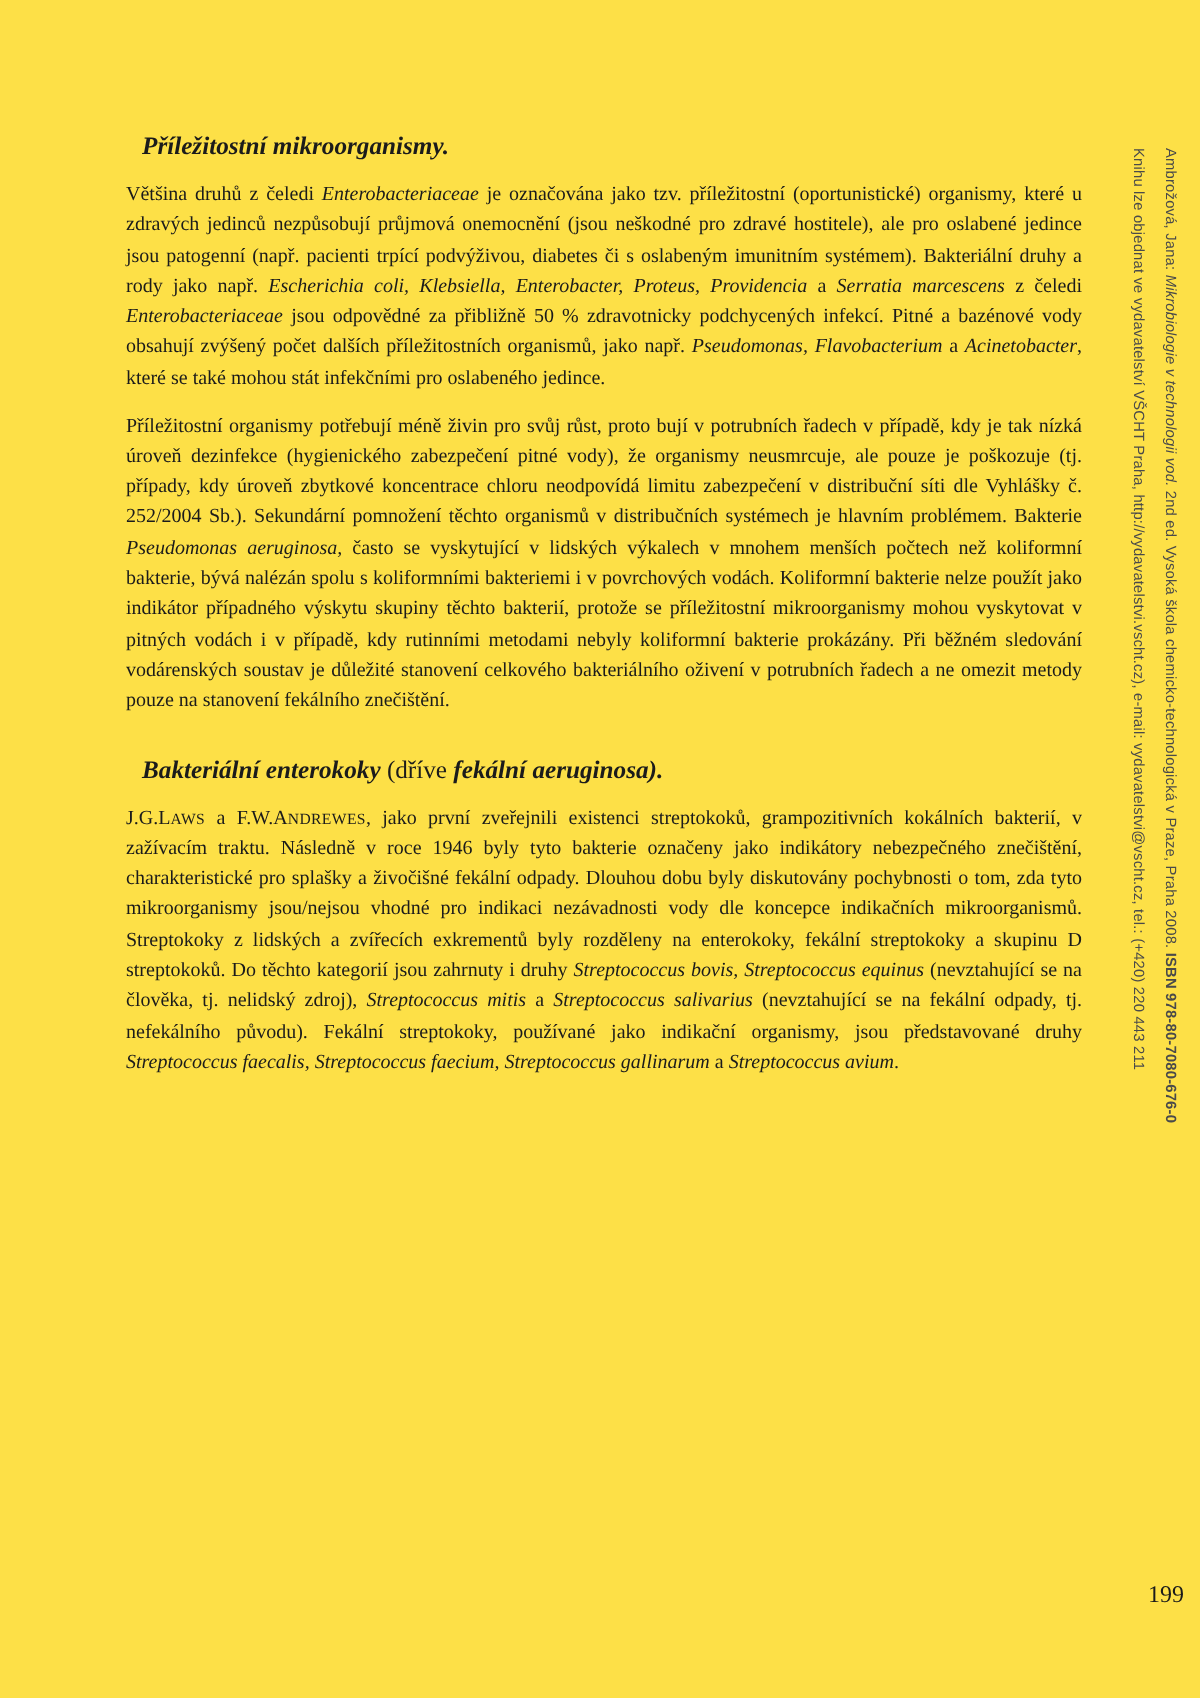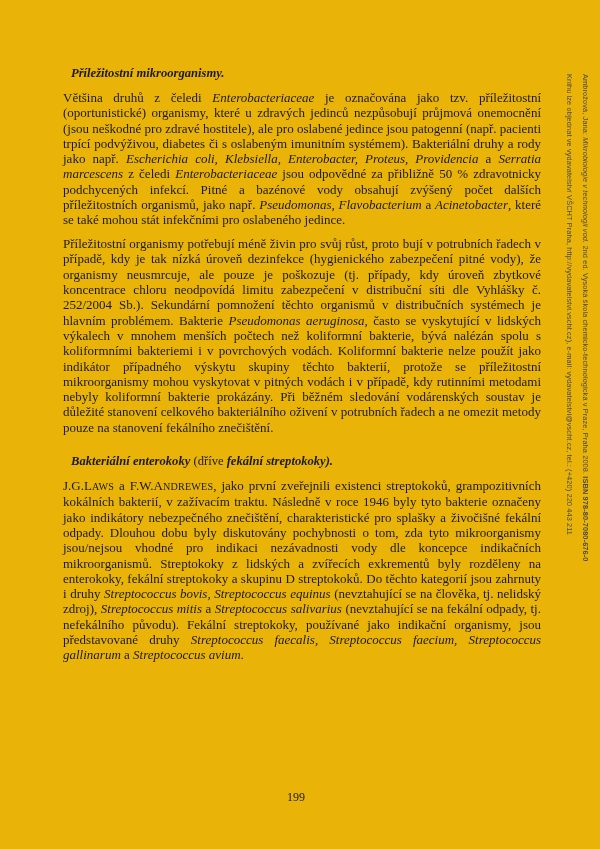--- a/index.html
+++ b/index.html
@@ -11,21 +11,21 @@
     height: 849px;
     position: relative;
     background: #ffffff;
     font-family: "Liberation Serif", "DejaVu Serif", serif;
     color: #1b1b1b;
     overflow: hidden;
   }
   .page {
     position: absolute;
     inset: 0;
-    background: #eab308;
+    background: #fde047;
     text-decoration: underline;
   }
   .main-column {
     position: absolute;
     left: 63px;
     top: 66px;
     width: 478px;
   }
   .section-heading {
     font-size: 12.6px;
@@ -33,38 +33,38 @@
     font-weight: bold;
     font-style: italic;
     margin: 0 0 9px 0;
     text-indent: 8px;
   }
   .section-heading.second {
     margin-top: 19px;
     margin-bottom: 9px;
   }
   .body-paragraph {
-    font-size: 13px;
+    font-size: 10px;
     line-height: 15.3px;
     text-align: justify;
     margin: 0 0 8.5px 0;
   }
   
   .seg-n { font-style: normal; font-weight: normal; text-align: center; }
   .seg-i { font-style: italic; }
   .seg-b { font-weight: bold; }
   .seg-bi { font-style: italic; font-weight: bold; }
   .seg-sc { font-size: 0.78em; letter-spacing: 0.2px; }
 
   .page-number {
     position: absolute;
     left: 0;
     width: 592px;
     top: 790px;
-    text-align: center;
+    text-align: right;
     font-size: 12px;
     color: #1b1b1b;
   }
   .sidebar-citation {
     position: absolute;
     top: 74px;
     right: 7px;
     height: 520px;
     writing-mode: vertical-rl;
     font-family: "Liberation Sans", "DejaVu Sans", sans-serif;
@@ -83,21 +83,21 @@
 <div class="page">
 
   <div class="main-column">
 
     <div class="section-heading"><span class="seg-bi">Příležitostní mikroorganismy.</span></div>
 
     <p class="body-paragraph"><span class="seg-n">Většina druhů z čeledi </span><span class="seg-i">Enterobacteriaceae</span><span class="seg-n"> je označována jako tzv. příležitostní (oportunistické) organismy, které u zdravých jedinců nezpůsobují průjmová onemocnění (jsou neškodné pro zdravé hostitele), ale pro oslabené jedince jsou patogenní (např. pacienti trpící podvýživou, diabetes či s oslabeným imunitním systémem). Bakteriální druhy a rody jako např. </span><span class="seg-i">Escherichia coli, Klebsiella, Enterobacter, Proteus, Providencia</span><span class="seg-n"> a </span><span class="seg-i">Serratia marcescens</span><span class="seg-n"> z čeledi </span><span class="seg-i">Enterobacteriaceae</span><span class="seg-n"> jsou odpovědné za přibližně 50 % zdravotnicky podchycených infekcí. Pitné a bazénové vody obsahují zvýšený počet dalších příležitostních organismů, jako např. </span><span class="seg-i">Pseudomonas, Flavobacterium</span><span class="seg-n"> a </span><span class="seg-i">Acinetobacter</span><span class="seg-n">, které se také mohou stát infekčními pro oslabeného jedince.</span></p>
 
     <p class="body-paragraph"><span class="seg-n">Příležitostní organismy potřebují méně živin pro svůj růst, proto bují v potrubních řadech v případě, kdy je tak nízká úroveň dezinfekce (hygienického zabezpečení pitné vody), že organismy neusmrcuje, ale pouze je poškozuje (tj. případy, kdy úroveň zbytkové koncentrace chloru neodpovídá limitu zabezpečení v distribuční síti dle Vyhlášky č. 252/2004 Sb.). Sekundární pomnožení těchto organismů v distribučních systémech je hlavním problémem. Bakterie </span><span class="seg-i">Pseudomonas aeruginosa,</span><span class="seg-n"> často se vyskytující v lidských výkalech v mnohem menších počtech než koliformní bakterie, bývá nalézán spolu s koliformními bakteriemi i v povrchových vodách. Koliformní bakterie nelze použít jako indikátor případného výskytu skupiny těchto bakterií, protože se příležitostní mikroorganismy mohou vyskytovat v pitných vodách i v případě, kdy rutinními metodami nebyly koliformní bakterie prokázány. Při běžném sledování vodárenských soustav je důležité stanovení celkového bakteriálního oživení v potrubních řadech a ne omezit metody pouze na stanovení fekálního znečištění.</span></p>
 
-    <div class="section-heading second"><span class="seg-bi">Bakteriální enterokoky</span><span class="seg-n"> (dříve </span><span class="seg-i">fekální streptokoky</span><span class="seg-bi">).</span></div>
+    <div class="section-heading second"><span class="seg-bi">Bakteriální enterokoky</span><span class="seg-n"> (dříve </span><span class="seg-i">fekální aeruginosa</span><span class="seg-bi">).</span></div>
 
     <p class="body-paragraph"><span class="seg-n">J.G.L</span><span class="seg-sc">AWS</span><span class="seg-n"> a F.W.A</span><span class="seg-sc">NDREWES</span><span class="seg-n">, jako první zveřejnili existenci streptokoků, grampozitivních kokálních bakterií, v zažívacím traktu. Následně v roce 1946 byly tyto bakterie označeny jako indikátory nebezpečného znečištění, charakteristické pro splašky a živočišné fekální odpady. Dlouhou dobu byly diskutovány pochybnosti o tom, zda tyto mikroorganismy jsou/nejsou vhodné pro indikaci nezávadnosti vody dle koncepce indikačních mikroorganismů. Streptokoky z lidských a zvířecích exkrementů byly rozděleny na enterokoky, fekální streptokoky a skupinu D streptokoků. Do těchto kategorií jsou zahrnuty i druhy </span><span class="seg-i">Streptococcus bovis, Streptococcus equinus</span><span class="seg-n"> (nevztahující se na člověka, tj. nelidský zdroj), </span><span class="seg-i">Streptococcus mitis</span><span class="seg-n"> a </span><span class="seg-i">Streptococcus salivarius</span><span class="seg-n"> (nevztahující se na fekální odpady, tj. nefekálního původu). Fekální streptokoky, používané jako indikační organismy, jsou představované druhy </span><span class="seg-i">Streptococcus faecalis, Streptococcus faecium, Streptococcus gallinarum</span><span class="seg-n"> a </span><span class="seg-i">Streptococcus avium</span><span class="seg-n">.</span></p>
 
   </div>
 
   <div class="sidebar-citation">
     <div class="sidebar-line"><span class="seg-n">Ambrožová, Jana: </span><span class="seg-i">Mikrobiologie v technologii vod.</span><span class="seg-n"> 2nd ed. Vysoká škola chemicko-technologická v Praze, Praha 2008. </span><span class="seg-b">ISBN 978-80-7080-676-0</span></div>
     <div class="sidebar-line"><span class="seg-n">Knihu lze objednat ve vydavatelství VŠCHT Praha, http://vydavatelstvi.vscht.cz), e-mail: vydavatelstvi@vscht.cz, tel.: (+420) 220 443 211</span></div>
   </div>
 

